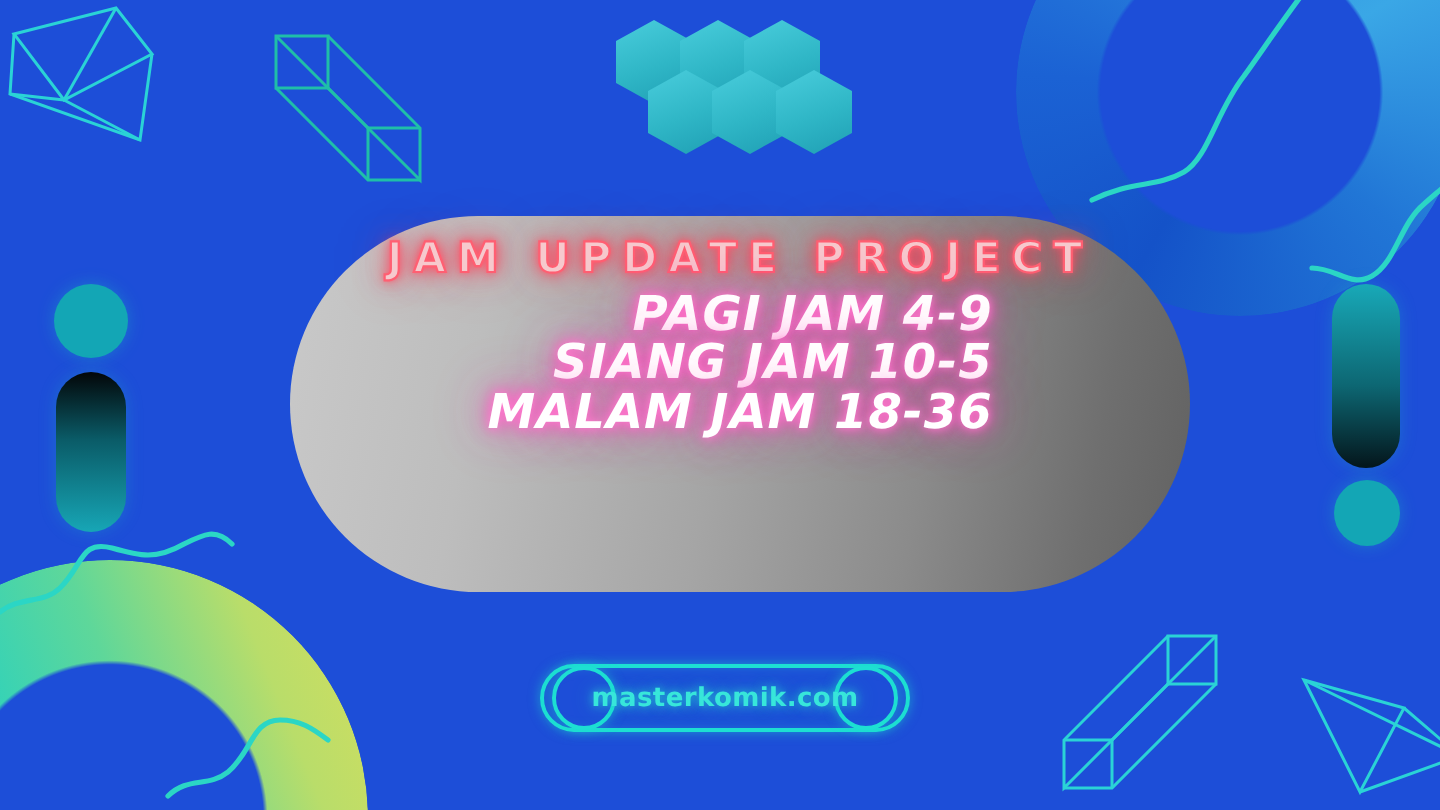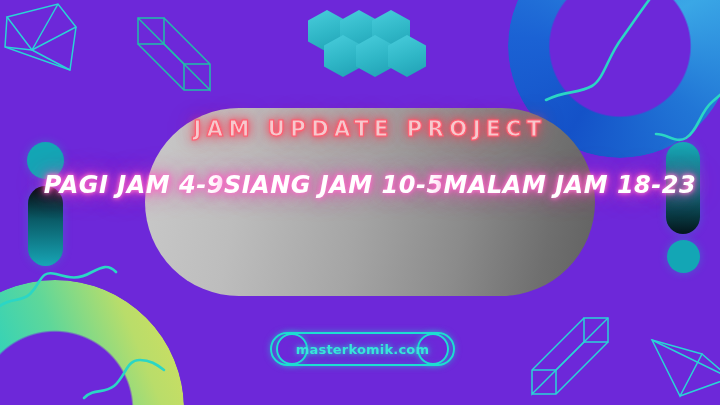--- a/index.html
+++ b/index.html
@@ -5,21 +5,21 @@
 <style>
   html, body {
     margin: 0;
     padding: 0;
     background: #000000;
   }
   #poster {
     position: relative;
     width: 720px;
     height: 405px;
-    background: #6d28d9;
+    background: #1d4ed8;
     overflow: hidden;
     font-family: "Liberation Sans", sans-serif;
   }
 
   
   .deco { position: absolute; pointer-events: none; }
 
   
   .wire { position: absolute; }
   .wire svg { display: block; overflow: visible; }
@@ -103,23 +103,23 @@
     -webkit-text-stroke: 1.1px #ff5f72;
     text-shadow:
       0 0 3px  #ff5d70,
       0 0 8px  #ff3d56,
       0 0 16px rgba(255,60,90,.75),
       0 0 28px rgba(255,50,80,.40);
     white-space: nowrap;
   }
 
   .lines {
-    margin-top: 32px;
+    margin-top: 4px;
     display: flex;
-    flex-direction: row;
+    flex-direction: column;
     align-items: flex-end;
     gap: 0px;
   }
   .line {
     font-family: "DejaVu Sans", sans-serif;
     font-size: 24px;
     font-weight: 700;
     font-style: italic;
     letter-spacing: 0.5px;
     color: #ffffff;
@@ -250,21 +250,21 @@
       </g>
     </svg>
   </div>
 
   <div class="panel"></div>
   <div class="panel-inner" style="left:145px; top:108px; width:450px; height:188px;">
     <div class="headline">JAM UPDATE PROJECT</div>
     <div class="lines">
       <div class="line">PAGI JAM 4-9</div>
       <div class="line">SIANG JAM 10-5</div>
-      <div class="line">MALAM JAM 18-23</div>
+      <div class="line">MALAM JAM 18-36</div>
     </div>
   </div>
 
   <div class="footer">
     <div class="footer-pill"></div>
     <div class="footer-circle fc-left"></div>
     <div class="footer-circle fc-right"></div>
     <div class="footer-text">masterkomik.com</div>
   </div>
 

